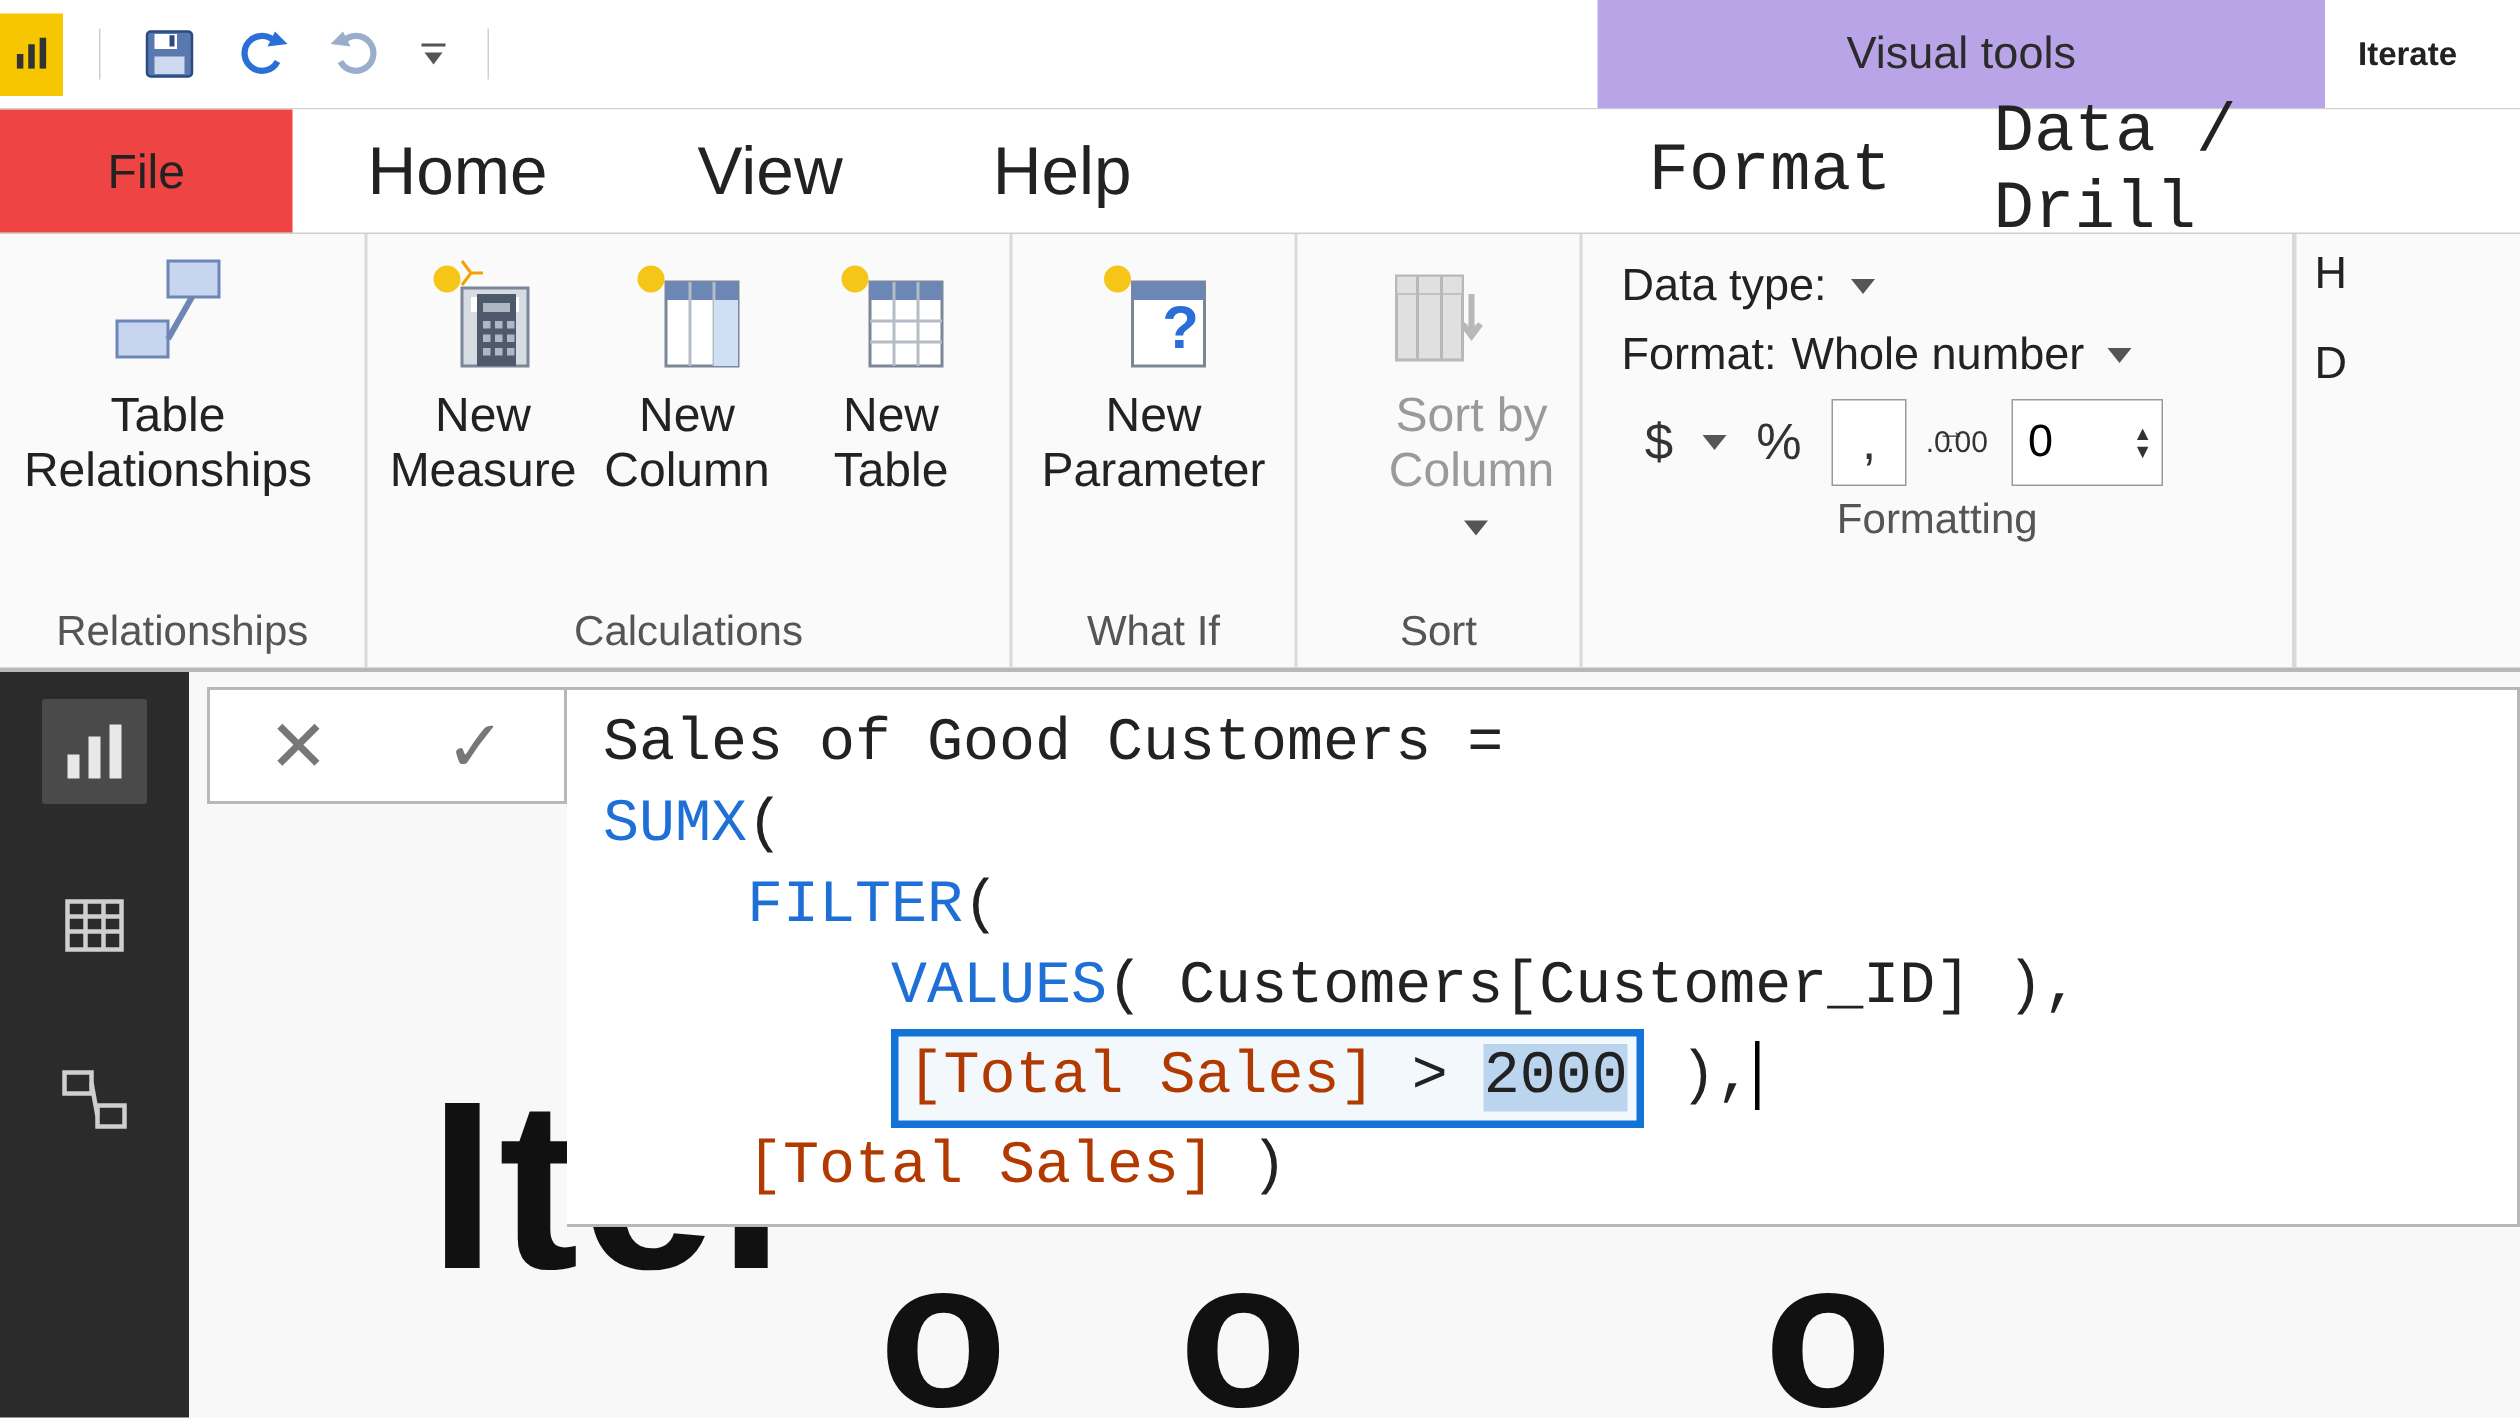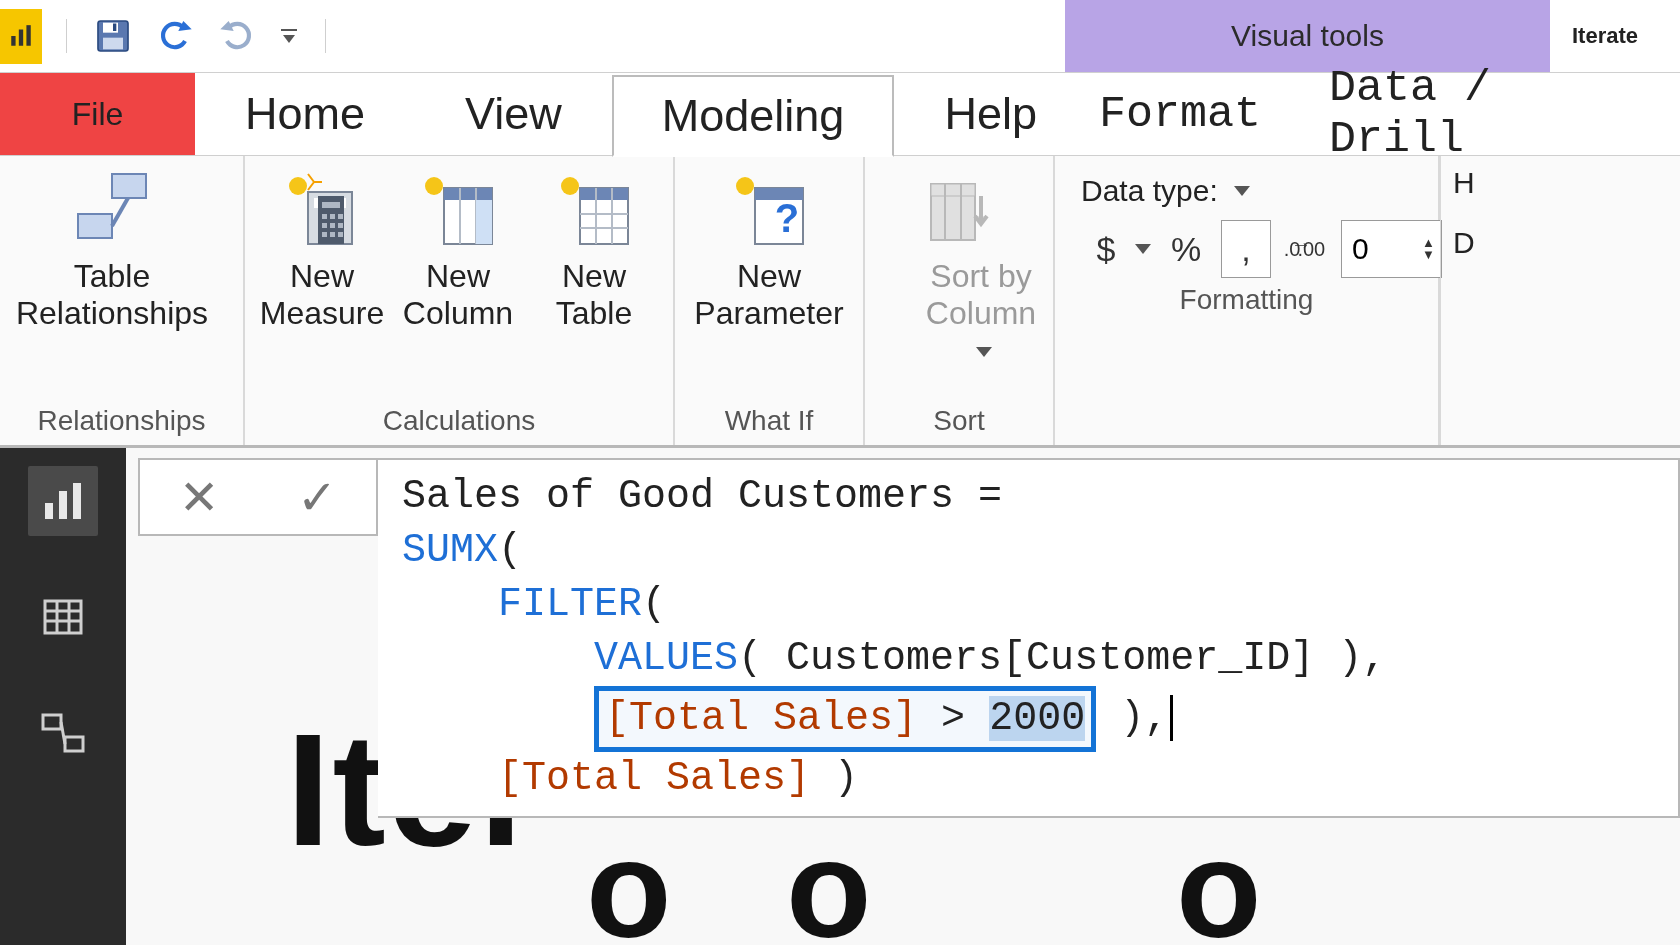--- a/index.html
+++ b/index.html
@@ -286,21 +286,20 @@
     <div class="qat-sep"></div>
   </div>
   <div class="contextual-tab">Visual tools</div>
   <div class="doc-title">Iterate</div>
 </div>
 
 <div class="ribbon-tabs">
   <div class="file-tab">File</div>
   <div class="rtab">Home</div>
   <div class="rtab">View</div>
-  <div class="rtab active">Modeling</div>
   <div class="rtab">Help</div>
   <div class="contextual-tabs">
     <div class="rtab">Format</div>
     <div class="rtab">Data / Drill</div>
   </div>
 </div>
 
 <div class="ribbon-body">
 
   <div class="rgroup" style="width:245px">
@@ -406,24 +405,29 @@
               <line x1="44" y1="16" x2="44" y2="72" stroke="#cfcfcf" stroke-width="2"></line>
               <path d="M64 28 v26 M58 48 l6 8 l6 -8" stroke="#9aaecc" stroke-width="4" fill="none"></path>
             </svg>
         </div>
         <div class="lbl"><span>Sort by</span><br><span>Column</span> <span class="caret-down"></span></div>
       </div>
     </div>
     <div class="rgroup-label">Sort</div>
   </div>
 
-  <div class="rgroup" style="width:385px">
+  <div class="rgroup" style="width:475px">
     <div class="formatting-col">
       <div class="frow">
         <span>Data type:</span>
+        <span class="caret-down"></span>
+      </div>
+      <div class="frow">
+        <span>Format: </span>
+        <span>Whole number</span>
         <span class="caret-down"></span>
       </div>
       <div class="frow">
         <div class="fbtn">$</div>
         <span class="caret-down" style="margin-left:-6px"></span>
         <div class="fbtn">%</div>
         <div class="fbtn boxed">,</div>
         <div class="fbtn" style="font-size:20px; line-height:1; white-space:pre; text-align:left">.0<br><span style="position:relative; left:-3px">.00</span><span style="position:absolute; margin-left:-10px; margin-top:-14px">→</span></div>
         <div class="spin">
           <input value="0" style="">

